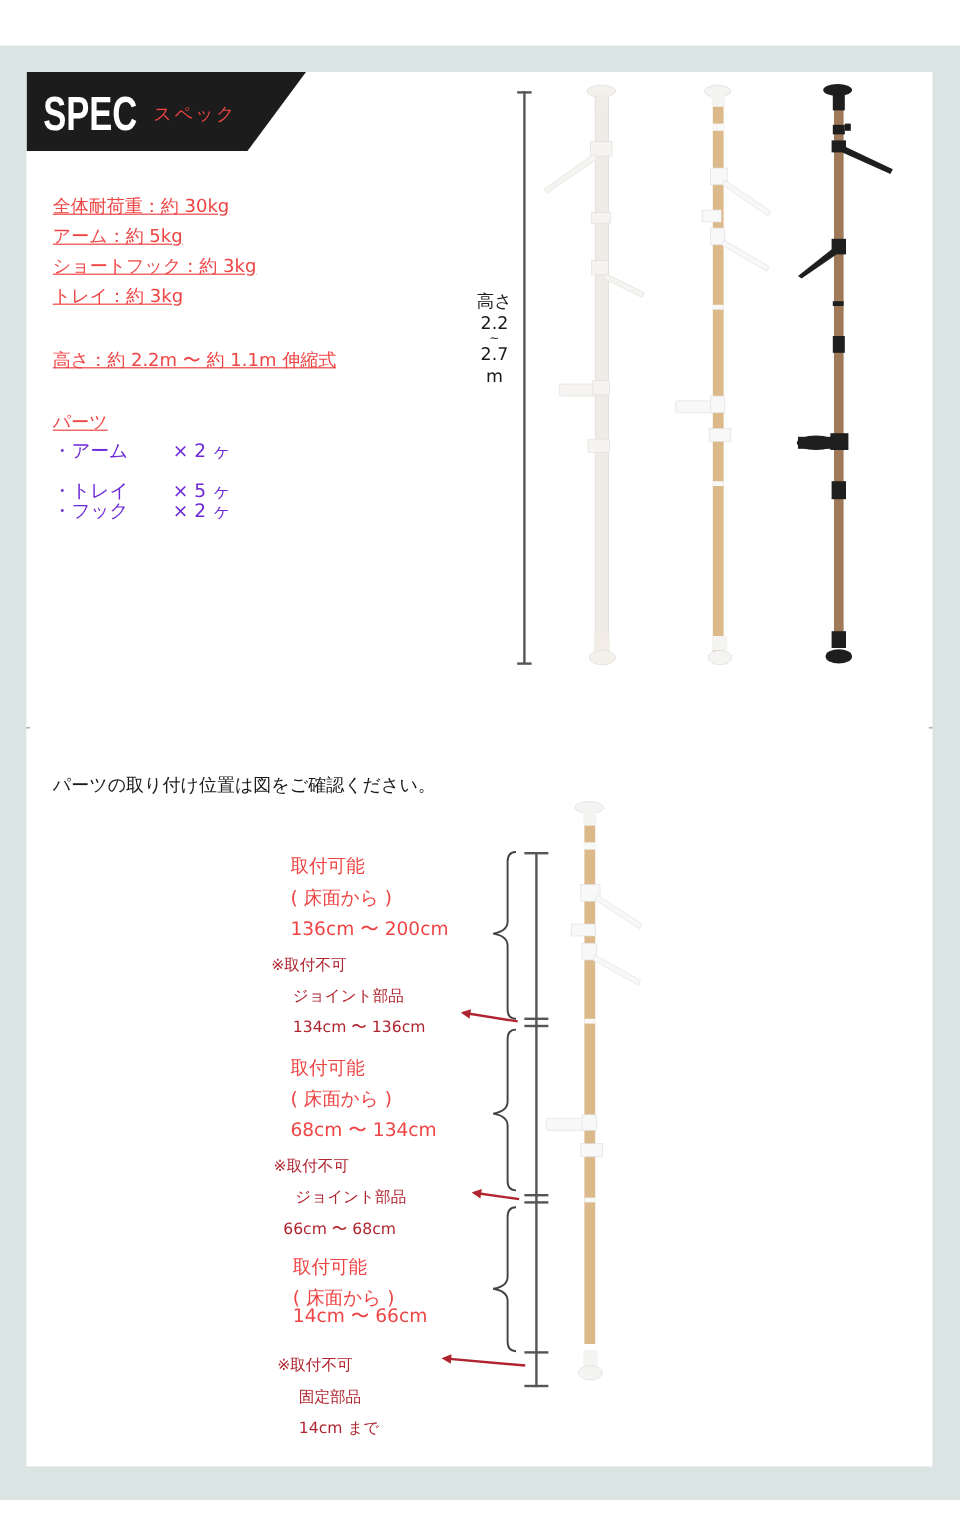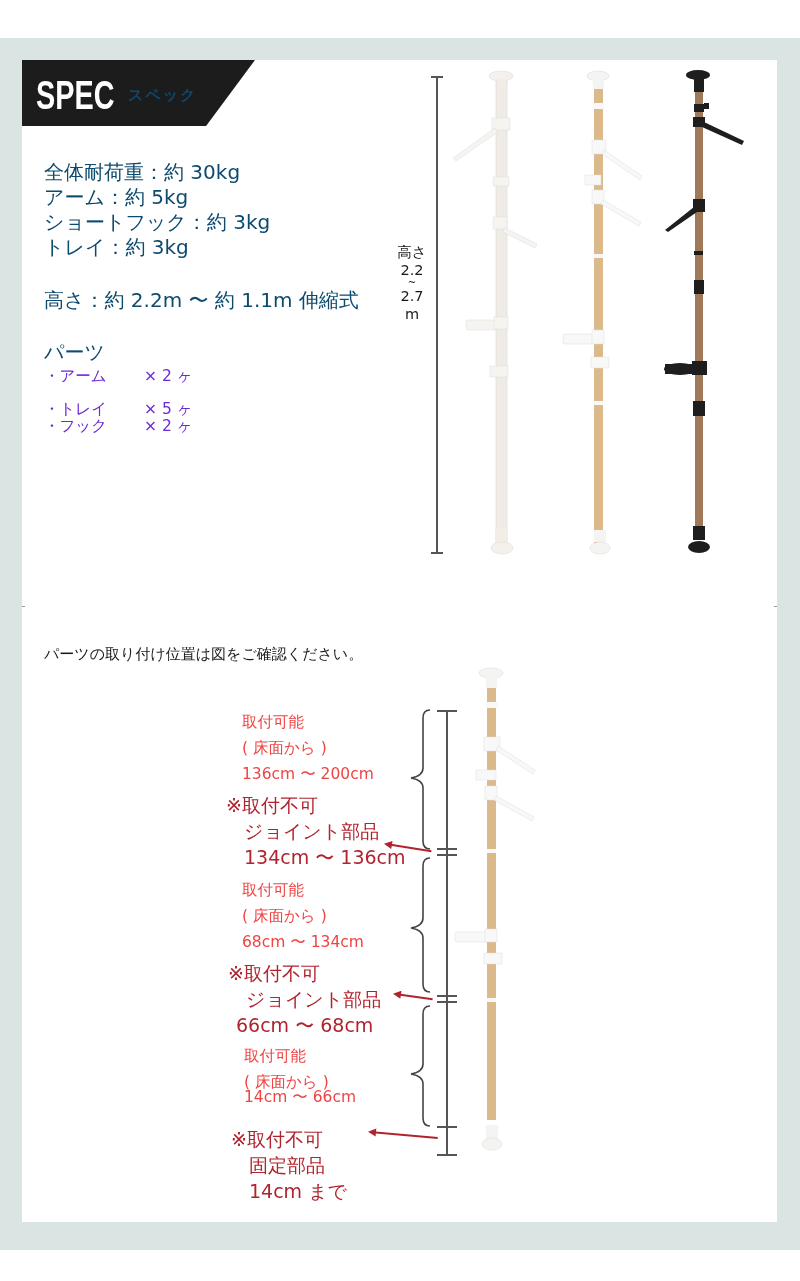--- a/index.html
+++ b/index.html
@@ -6,37 +6,37 @@
   body { width:800px; height:1281px; background:#ffffff; position:relative; overflow:hidden;
          font-family:"DejaVu Sans", "Liberation Sans", sans-serif; color:#1a1a1a; }
   .frame { position:absolute; left:0; top:38px; width:800px; height:1212px; background:#d9e4e3; }
   .panel { position:absolute; left:22px; top:60px; width:755px; height:1162px; background:#ffffff; }
 
   
   .banner { position:absolute; left:22px; top:60px; width:233px; height:66px; background:#1c1c1c;
             clip-path: polygon(0 0, 100% 0, 79% 100%, 0 100%); }
   .banner-title { position:absolute; left:36px; top:74px; color:#fff; font-family:"Liberation Sans", sans-serif;
                   font-weight:bold; font-size:40px; letter-spacing:0px; transform:scaleX(0.72); transform-origin:left top; line-height:42px; }
-  .banner-sub { position:absolute; left:128px; top:86px; color:#0c4a6e; font-size:15px; font-weight:bold; letter-spacing:2px; }
-
-  .spec { position:absolute; left:44px; font-size:20px; line-height:25px; color:#0c4a6e; white-space:pre; }
+  .banner-sub { position:absolute; left:128px; top:86px; color:#ef4444; font-size:15px; font-weight:normal; letter-spacing:2px; }
+
+  .spec { position:absolute; left:44px; font-size:15px; line-height:25px; color:#ef4444; white-space:pre;text-decoration:underline; }
   .parts-row { position:absolute; left:44px; font-size:15.5px; color:#6d28d9; }
   .parts-row .qty { position:absolute; left:100px; white-space:pre; }
 
   .dim-line { position:absolute; left:436px; top:76px; width:1.5px; height:477px; background:#555; }
   .dim-cap { position:absolute; left:431px; width:12px; height:1.5px; background:#555; }
   .dim-label { position:absolute; left:394px; top:243px; width:36px; text-align:center; font-size:14.5px; line-height:18px; color:#1a1a1a; }
   .dim-label .tilde { font-size:10px; line-height:8px; display:block; }
 
   .sep-tick { position:absolute; top:606px; width:3px; height:1px; background:#999; }
 
   .note { position:absolute; left:44px; top:645px; font-size:15px; color:#1a1a1a; }
 
   .zone-text { position:absolute; font-size:15.5px; line-height:26px; color:#ef4444; white-space:pre; }
-  .zone-red { position:absolute; font-size:19px; line-height:26px; color:#b0242f; white-space:pre; }
+  .zone-red { position:absolute; font-size:13px; line-height:26px; color:#b0242f; white-space:pre; }
 
   .vline { position:absolute; left:446px; top:710px; width:1.5px; height:446px; background:#555; }
   .hcap { position:absolute; left:437px; width:20px; height:1.5px; background:#555; }
   .arrow { position:absolute; height:1.5px; background:#b0242f; transform-origin:left center; }
   .arrow::before { content:""; position:absolute; left:-2px; top:-3.5px; border-right:8px solid #b0242f;
                    border-top:4px solid transparent; border-bottom:4px solid transparent; }
   svg { position:absolute; overflow:visible; }
 </style>
 </head>
 <body>

